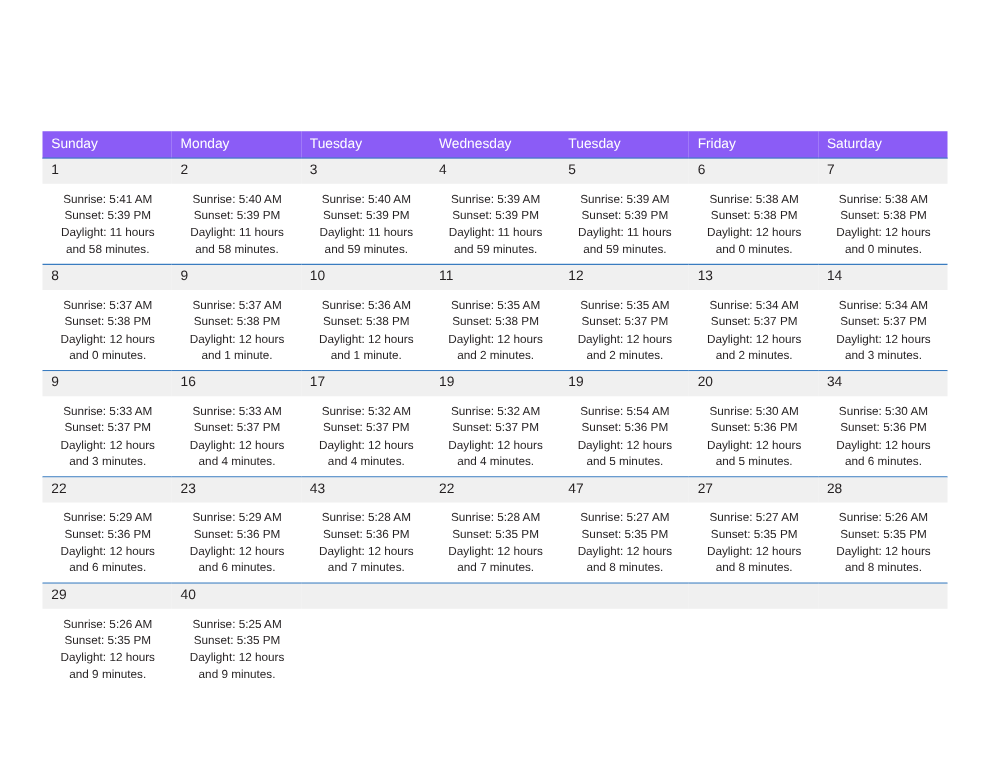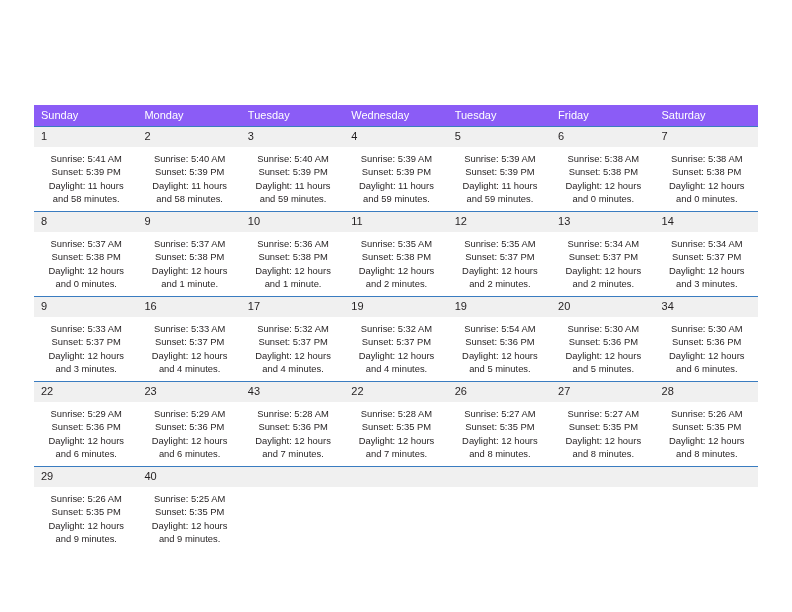--- a/index.html
+++ b/index.html
@@ -440,21 +440,21 @@
               <div class="details">
                 <div>Sunrise: 5:28 AM</div>
                 <div>Sunset: 5:35 PM</div>
                 <div>Daylight: 12 hours</div>
                 <div>and 7 minutes.</div>
               </div>
             </div>
           </td>
         <td>
             <div class="cell-inner">
-              <div class="daynum">26</div>
+              <div class="daynum">47</div>
               <div class="details">
                 <div>Sunrise: 5:27 AM</div>
                 <div>Sunset: 5:35 PM</div>
                 <div>Daylight: 12 hours</div>
                 <div>and 8 minutes.</div>
               </div>
             </div>
           </td>
         <td>
             <div class="cell-inner">

